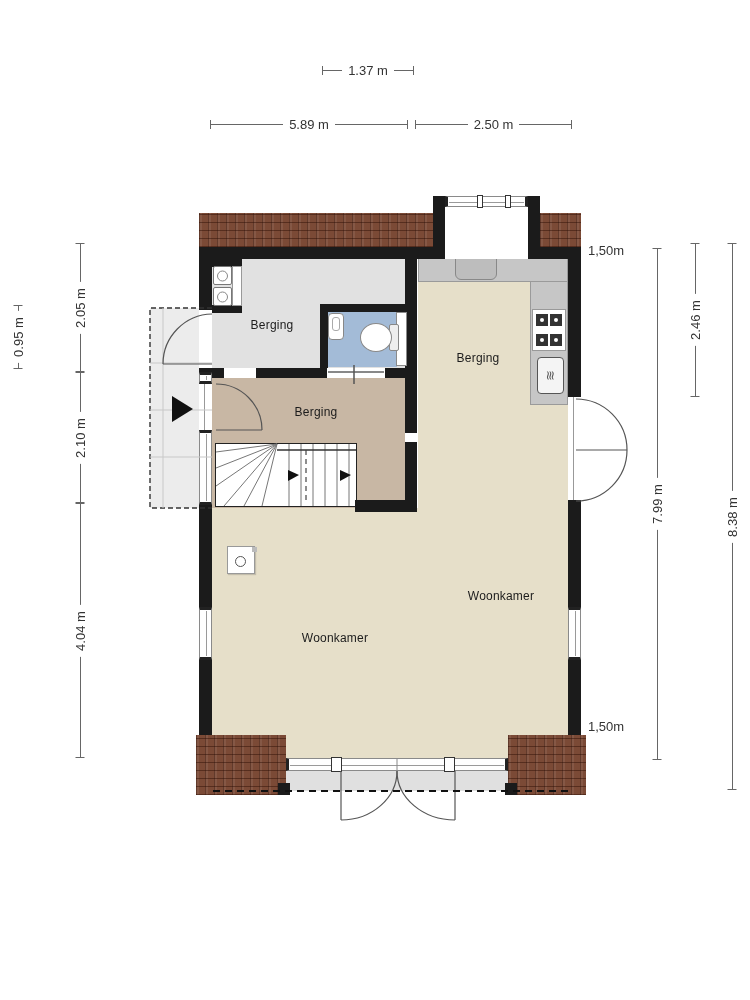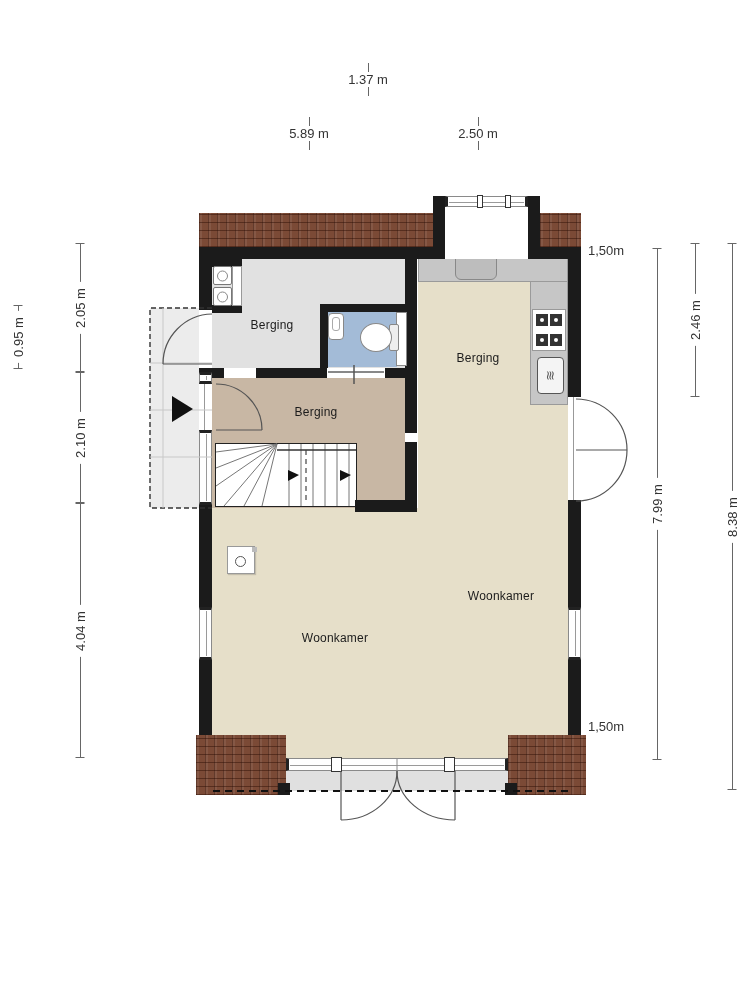--- a/index.html
+++ b/index.html
@@ -45,21 +45,21 @@
   .bathsink{background:#fff;border:1px solid #888;border-radius:4px;box-sizing:border-box;}
   .bathsink::after{content:"";position:absolute;inset:3px 3px 8px 3px;border:1px solid #aaa;border-radius:3px;}
   .tank{background:#eee;border:1px solid #888;border-radius:2px;box-sizing:border-box;}
   .bowl{background:#fff;border:1px solid #888;border-radius:50%;box-sizing:border-box;}
   .stoveunit{background:#fff;border:1px solid #999;box-shadow:1px 1px 1px rgba(0,0,0,.15);box-sizing:border-box;}
   .stoveunit::after{content:"";position:absolute;left:7px;top:9px;width:9px;height:9px;
         border:1.5px solid #555;border-radius:50%;}
   .pipe{background:#bbb;}
   .stairs{background:#fff;border:1.5px solid #222;box-sizing:border-box;}
   
-  .hdim{display:flex;align-items:center;color:var(--dimtext,#333);font-size:13px;flex-direction:column;}
+  .hdim{display:flex;align-items:center;color:var(--dimtext,#333);font-size:13px;}
   .hdim .ln{flex:1;height:1px;background:var(--dimline,#666);}
   .hdim .tick{width:1px;height:9px;background:var(--dimline,#666);}
   .hdim .lbl{padding:0 6px;white-space:nowrap;}
   .vdim{color:var(--dimtext,#333);font-size:13px;}
   .vdim .ln{position:absolute;left:50%;top:0;bottom:0;width:1px;background:var(--dimline,#666);}
   .vdim .tick{position:absolute;left:50%;transform:translateX(-50%);width:9px;height:1px;background:var(--dimline,#666);}
   .vdim .tick.b{bottom:0;} .vdim .tick.t{top:0;}
   .vdim .lbl{position:absolute;left:50%;top:50%;transform:translate(-50%,-50%) rotate(-90deg);
         background:#fff;padding:2px 6px;white-space:nowrap;}
   .plainlbl{font-size:13px;color:var(--dimtext,#333);white-space:nowrap;}
@@ -205,21 +205,21 @@
     <div class="ln"></div>
       <div class="tick"></div>
   </div>
   <div class="abs hdim" style="left:210px;top:117px;width:198px;">
     <div class="tick"></div>
       <div class="ln"></div>
     <span class="lbl">5.89 m</span>
     <div class="ln"></div>
       <div class="tick"></div>
   </div>
-  <div class="abs hdim" style="left:415px;top:117px;width:126px;">
+  <div class="abs hdim" style="left:415px;top:117px;width:157px;">
     <div class="tick"></div>
       <div class="ln"></div>
     <span class="lbl">2.50 m</span>
     <div class="ln"></div>
       <div class="tick"></div>
   </div>
 
   <div class="abs vdim" style="left:10px;top:305px;width:16px;height:64px;">
     <div class="ln"></div>
       <div class="tick t"></div>

